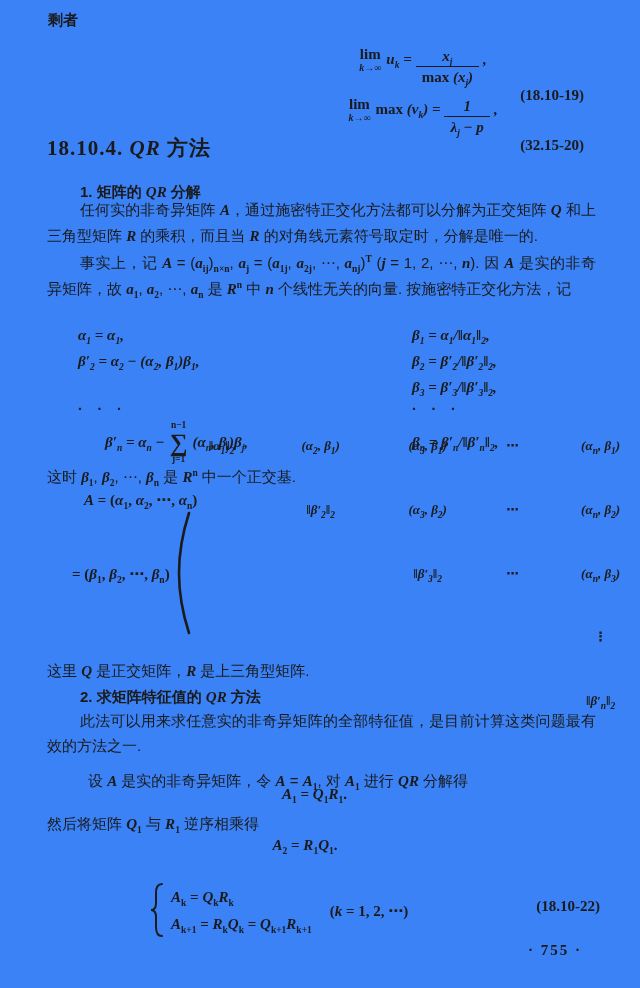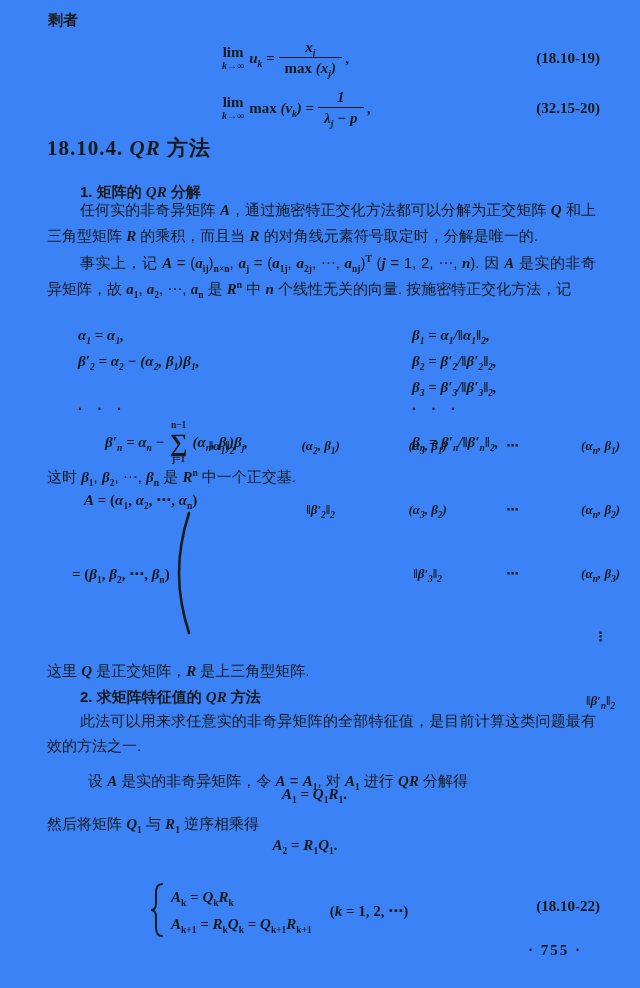--- a/index.html
+++ b/index.html
@@ -13,30 +13,30 @@
   .indent{text-indent:2.2em;}
   .cn-b{font-weight:bold;}
   
   .math{font-family:"Liberation Serif","DejaVu Serif","DejaVu Sans",serif;font-style:italic;font-weight:bold;white-space:nowrap;}
   .mathrm{font-family:"Liberation Serif","DejaVu Serif","DejaVu Sans",serif;font-style:normal;font-weight:bold;white-space:nowrap;}
   .mathrm i,.cn i{font-family:"Liberation Serif","DejaVu Serif","DejaVu Sans",serif;font-style:italic;font-weight:bold;}
   sub,sup{font-size:9.5px;line-height:0;font-weight:bold;}
   .cn sub,.cn sup{font-family:"Liberation Serif","DejaVu Serif",serif;}
   .rm{font-style:normal;}
   
-  .eqrow{position:absolute;left:0;right:0;display:flex;align-items:center;}
+  .eqrow{position:absolute;left:0;right:16px;display:flex;align-items:center;flex-direction:column;}
   .eqnum{font-family:"Liberation Serif","DejaVu Serif",serif;font-style:normal;font-weight:bold;white-space:nowrap;}
   .eqrow .eqnum{margin-left:auto;margin-right:40px;}
   
   .lim{display:inline-flex;flex-direction:column;align-items:center;vertical-align:middle;margin-right:5px;}
   .lim-top{font-style:normal;line-height:15px;}
   .lim-bot{font-size:10px;line-height:11px;}
   
   .frac{display:inline-flex;flex-direction:column;align-items:center;vertical-align:middle;margin:0 4px;}
-  .fnum{display:block;padding:0 6px;line-height:19px;}
+  .fnum{display:block;padding:0 6px;line-height:19px;margin-top:15px;}
   .fden{display:block;border-top:1.6px solid #1a1a1a;padding:1px 6px 0;line-height:19px;}
   
   .sum{display:inline-flex;flex-direction:column;align-items:center;vertical-align:middle;margin:0 5px;}
   .sum-top,.sum-bot{font-size:9.5px;line-height:11px;font-style:normal;}
   .sum-sym{font-size:25px;line-height:23px;font-style:normal;font-weight:bold;}
   
   .heading{font-family:"Liberation Serif","DejaVu Serif",serif;font-size:21px;font-weight:bold;letter-spacing:1px;}
   .subhead{font-weight:bold;}
   
   .gsrow{position:absolute;left:0;right:0;height:26px;}

